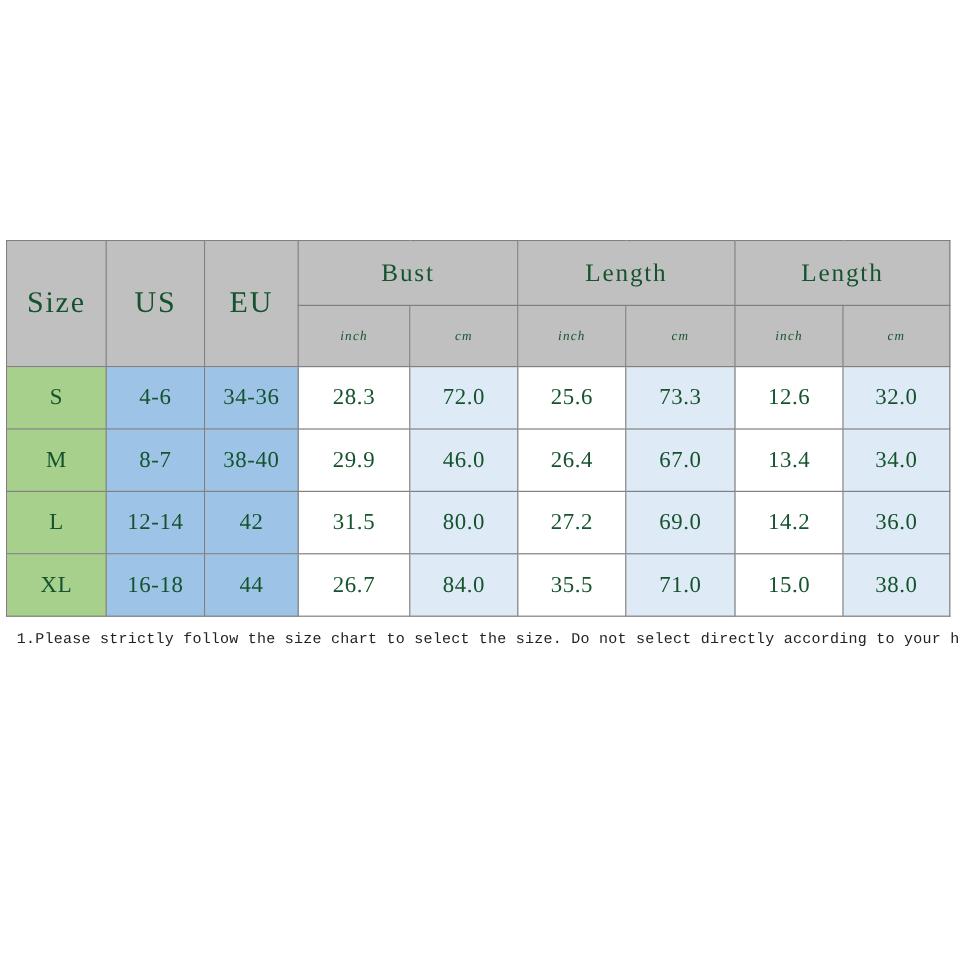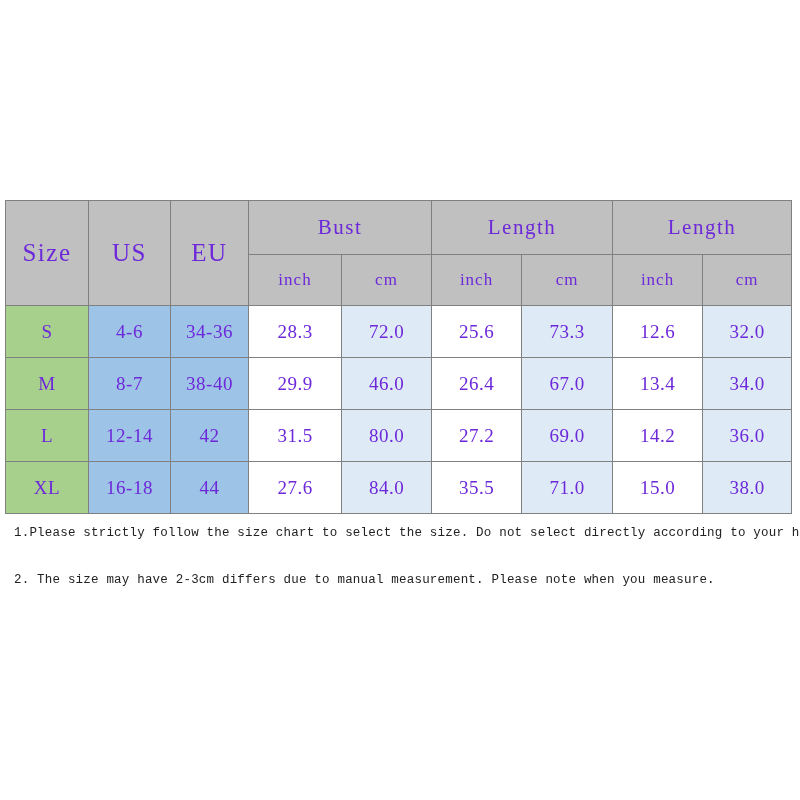--- a/index.html
+++ b/index.html
@@ -32,41 +32,42 @@
     table-layout: fixed;
   }
 
   #size-chart td,
   #size-chart th {
     border: 1px solid #808080;
     text-align: center;
     vertical-align: middle;
     font-weight: normal;
     padding: 0;
-    color: #6d28d9;
+    color: #14532d;
     font-family: "Liberation Serif", "DejaVu Serif", serif;
   }
 
   
   tr.header-group-row th {
     background: #c0c0c0;
     height: 53px;
     font-size: 21px;
     letter-spacing: 1.5px;
   }
   tr.header-group-row th.corner-head {
     font-size: 25px;
     letter-spacing: 1.5px;
   }
 
   
   tr.header-unit-row th {
     background: #c0c0c0;
     height: 50px;
-    font-size: 17px;
+    font-style: italic;
+    font-size: 11px;
     letter-spacing: 1px;
   }
 
   
   tr.data-row td {
     height: 51px;
     font-size: 19px;
     letter-spacing: 0.5px;
   }
 
@@ -169,27 +170,26 @@
         <td class="cell-cm">80.0</td>
         <td class="cell-inch">27.2</td>
         <td class="cell-cm">69.0</td>
         <td class="cell-inch">14.2</td>
         <td class="cell-cm">36.0</td>
       </tr>
       <tr class="data-row">
         <td class="cell-size">XL</td>
         <td class="cell-region">16-18</td>
         <td class="cell-region">44</td>
-        <td class="cell-inch">27.6</td>
+        <td class="cell-inch">26.7</td>
         <td class="cell-cm">84.0</td>
         <td class="cell-inch">35.5</td>
         <td class="cell-cm">71.0</td>
         <td class="cell-inch">15.0</td>
         <td class="cell-cm">38.0</td>
       </tr>
     </tbody>
   </table>
 
   <div class="note" id="note-1">1.Please strictly follow the size chart to select the size. Do not select directly according to your habits.</div>
 
-  <div class="note" id="note-2">2. The size may have 2-3cm differs due to manual measurement. Please note when you measure.</div>
 
 </div>
 
 </body></html>

